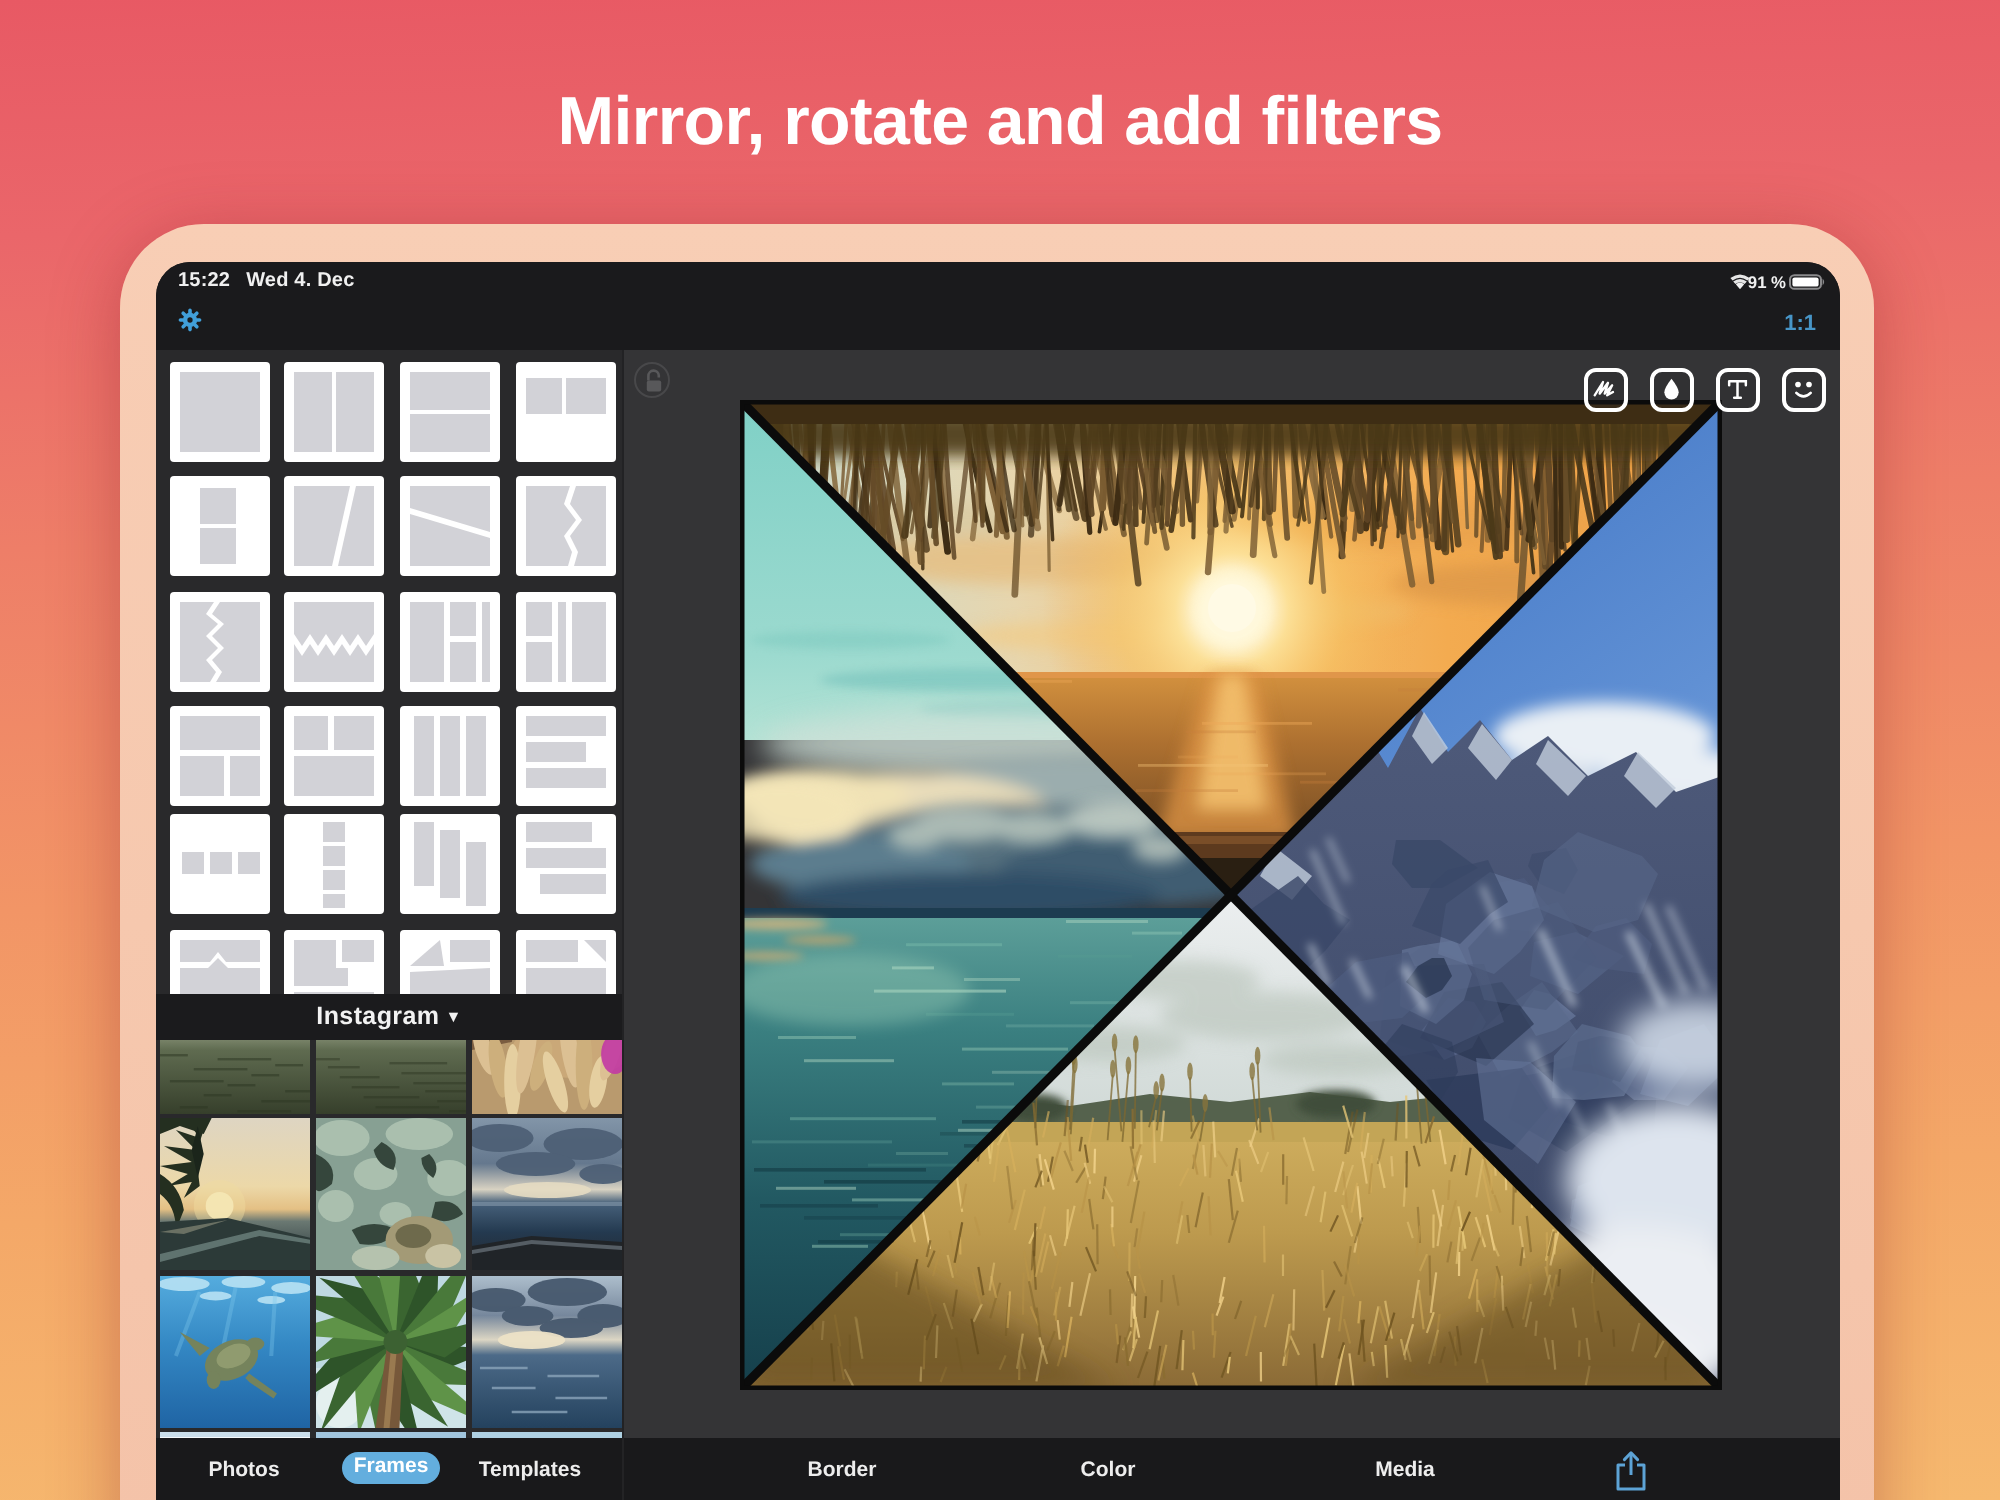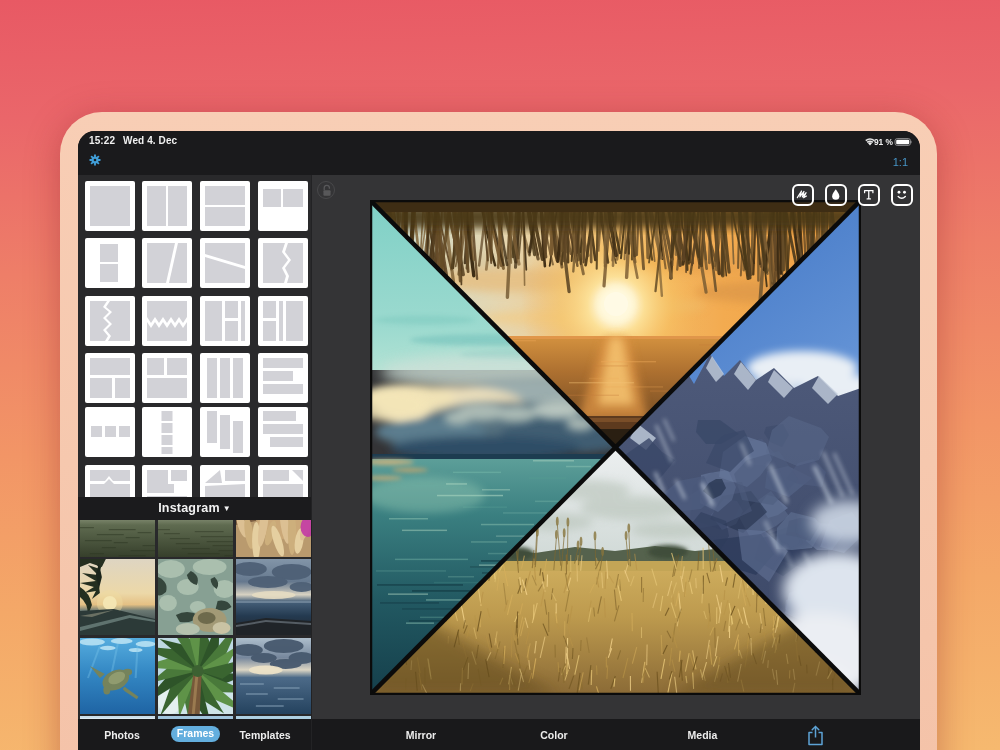--- a/index.html
+++ b/index.html
@@ -16,21 +16,21 @@
   border-radius:17px 17px 0 0; background:#1a1a1c; overflow:hidden; }
 
 .st-left { position:absolute; left:11px; top:3.5px; font-size:10px; font-weight:bold; color:#f0f0f0; letter-spacing:0.1px; }
 .st-left span { margin-left:8px; }
 .st-right { position:absolute; right:-10px; top:3px; width:100px; height:12px; }
 
 .hdr { position:absolute; left:0; top:0; width:842px; height:44px; background:#1a1a1c; }
 .gear { position:absolute; left:11px; top:23px; color:#419fd9; font-size:13px; }
 .logo { position:absolute; left:0; top:23.5px; width:234px; text-align:center; font-size:16px; font-weight:bold; color:#ececf0; letter-spacing:-0.6px; }
 .logo b { color:#4aa2dc; }
-.ratio { position:absolute; right:12px; top:25px; font-size:11px; color:#4795c7; font-weight:normal;margin-left:12px; }
+.ratio { position:absolute; right:12px; top:25px; font-size:11px; color:#4795c7; font-weight:bold;margin-left:12px; }
 
 .sidebar { position:absolute; left:0; top:44px; width:233px; height:692px; background:#29292b; overflow:hidden; }
 .tile { position:absolute; width:50px; height:50px; background:#fff; border-radius:2px; }
 .tile svg { display:block; }
 .igbar { position:absolute; left:0; top:322px; width:233px; height:23px; background:#1b1b1d; z-index:5; color:#f2f2f2; font-size:12.5px; font-weight:bold; text-align:center; line-height:22px; letter-spacing:0.2px; }
 .igbar i { font-style:normal; font-size:8px; vertical-align:1px; margin-left:3px; }
 .thumbwrap { position:absolute; left:0; top:344.5px; width:233px; height:199.5px; overflow:hidden; }
 .thumb { position:absolute; width:75.5px; height:76px; overflow:hidden; }
 .thumb svg { display:block; }
 
@@ -40,20 +40,21 @@
 .collage { position:absolute; left:57.5px; top:25px; width:491px; height:495px; }
 
 .toolbar { position:absolute; left:0; top:588px; width:842px; height:74px; background:#19191b; color:#ededed; font-size:10.5px; font-weight:bold; }
 .tb { position:absolute; top:10px; transform:translateX(-50%); }
 .pill { position:absolute; left:93px; top:7px; width:49px; height:15.5px; background:#63aede; border-radius:8px; color:#fff; text-align:center; line-height:15.5px; }
 .tbsep { position:absolute; left:233px; top:0; width:1px; height:74px; background:#232325; }
 </style>
 </head>
 <body>
 <div id="stage">
+  <div class="title">Mirror, rotate and add filters</div>
   <div class="ipad">
     <div class="screen">
       <div class="hdr"></div>
       <div class="st-left">15:22<span>Wed 4. Dec</span></div>
       <div class="st-right"><svg width="100" height="12" viewBox="0 0 100 12">
 <g fill="#f0f0f0">
 <path d="M40 9.6 L37.9 7.1 Q40 5.5 42.1 7.1 Z"></path>
 <path d="M36.6 5.7 Q40 3.2 43.4 5.7 L42.3 7.0 Q40 5.2 37.7 7.0 Z" opacity="0.95"></path>
 <path d="M35.2 4.0 Q40 0.4 44.8 4.0 L43.7 5.3 Q40 2.4 36.3 5.3 Z" opacity="0.95"></path>
 </g>
@@ -1586,21 +1587,21 @@
               </g>
               <line x1="0" y1="0" x2="491" y2="495" stroke="#0b0b0b" stroke-width="4.5"></line>
               <line x1="491" y1="0" x2="0" y2="495" stroke="#0b0b0b" stroke-width="4.5"></line>
               <rect x="1" y="1" width="489" height="493" fill="none" stroke="#0b0b0b" stroke-width="2.5"></rect>
             </svg></div>
       </div>
       <div class="toolbar">
         <div class="tb" style="left:44px;">Photos</div>
         <div class="pill">Frames</div>
         <div class="tb" style="left:187px;">Templates</div>
-        <div class="tb" style="left:343px;">Mirror</div>
+        <div class="tb" style="left:343px;">Border</div>
         <div class="tb" style="left:476px;">Color</div>
         <div class="tb" style="left:615px;padding-left:19px;">Media</div>
         <div style="position:absolute;left:729px;top:6px;width:17px;height:21px;">
 <svg width="17" height="21" viewBox="0 0 17 21">
 <path d="M5.5 7.5 L2 7.5 L2 19.5 L15 19.5 L15 7.5 L11.5 7.5" fill="none" stroke="#5da3d6" stroke-width="1.5" stroke-linejoin="round"></path>
 <line x1="8.5" y1="2.2" x2="8.5" y2="12.5" stroke="#5da3d6" stroke-width="1.5"></line>
 <path d="M5.2 4.8 L8.5 1.4 L11.8 4.8" fill="none" stroke="#5da3d6" stroke-width="1.5" stroke-linecap="round" stroke-linejoin="round"></path>
 </svg></div>
         <div class="tbsep"></div>
       </div>

